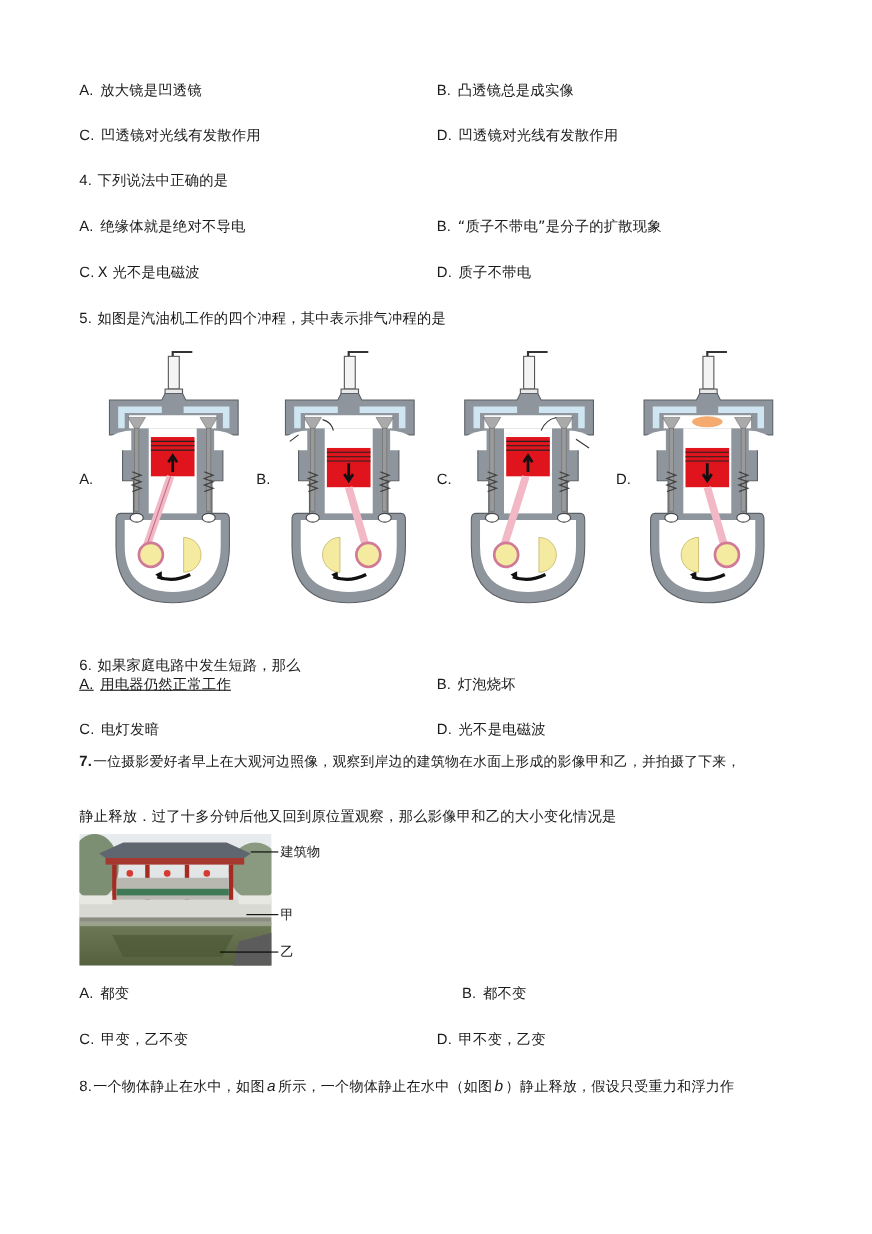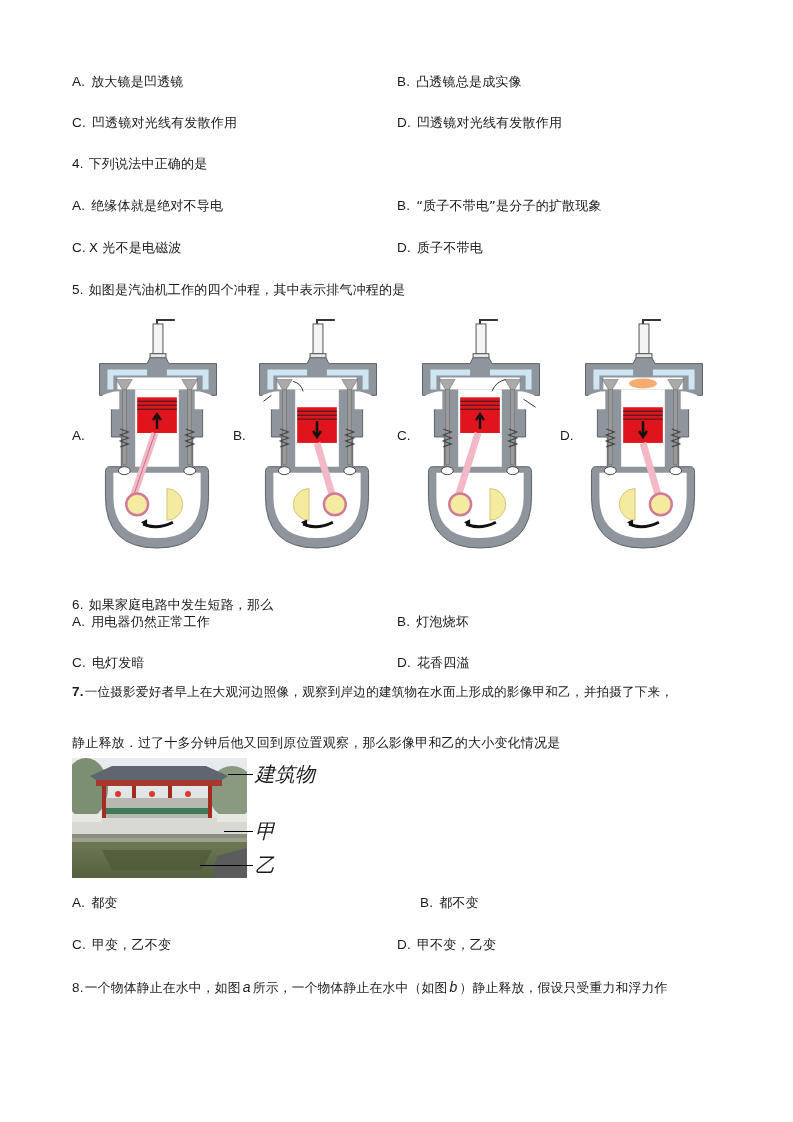--- a/index.html
+++ b/index.html
@@ -5,21 +5,21 @@
   html, body { margin: 0; padding: 0; background: #ffffff; }
   body { width: 793px; height: 1122px; position: relative; overflow: hidden;
          font-family: "DejaVu Sans", "Liberation Sans", sans-serif; color: #1a1a1a; }
   .line { position: absolute; font-size: 13px; line-height: 16px; white-space: nowrap; letter-spacing: 0.2px; }
   .lbl { font-family: "Liberation Sans", "DejaVu Sans", sans-serif; font-size: 13.5px; margin-right: 6px; }
   .qnum { font-family: "Liberation Sans", "DejaVu Sans", sans-serif; font-size: 13.5px; margin-right: 5px; }
   .ital { font-style: italic; font-family: "Liberation Sans", sans-serif; font-size: 14px; padding: 0 2px; }
   .engine-lbl { position: absolute; font-family: "Liberation Sans", sans-serif; font-size: 13.5px; }
   .engine { position: absolute; width: 128px; height: 232px; }
   .photo { position: absolute; left: 72px; top: 758px; width: 175px; height: 120px; overflow: hidden; }
-  .callout { position: absolute; font-size: 20px; line-height: 16px; font-style: italic; }
+  .callout { position: absolute; font-size: 12px; line-height: 16px; }
   .callout-line { position: absolute; height: 1px; background: #000; }
 </style>
 </head>
 <body>
 
 <svg width="0" height="0" style="position:absolute">
   <defs>
     <g id="engine-body">
 
       <path d="M60 6 L60 2 L78 2" fill="none" stroke="#333" stroke-width="2"></path>
@@ -144,31 +144,31 @@
   <path d="M60 104 L60 118 M56 114 L60 120 L64 114" stroke="#111" stroke-width="2.5" fill="none"></path>
   <path d="M60 126 L78 188" stroke="#f2b8c6" stroke-width="7"></path>
   <path d="M52 172 A16 16 0 0 0 52 204 Z" fill="#f5eba0" stroke="#b8a850" stroke-width="0.6"></path>
   <circle cx="78" cy="188" r="11" fill="#f5eba0" stroke="#d07a98" stroke-width="2.5"></circle>
   <ellipse cx="60" cy="66" rx="14" ry="5" fill="#f4a261" opacity="0.9"></ellipse>
 </svg>
 
 <div class="line" style="left:72px; top:597px;">
   <span class="qnum">6.</span><span>如果家庭电路中发生短路，那么</span>
 </div>
-<div class="line" style="left:72px; top:614px;">
+<div class="line" style="left:72px; top:614px;text-decoration:underline;">
   <span class="lbl">A.</span><span>用电器仍然正常工作</span>
 </div>
 <div class="line" style="left:397px; top:614px;">
   <span class="lbl">B.</span><span>灯泡烧坏</span>
 </div>
 <div class="line" style="left:72px; top:655px;">
   <span class="lbl">C.</span><span>电灯发暗</span>
 </div>
 <div class="line" style="left:397px; top:655px;">
-  <span class="lbl">D.</span><span>花香四溢</span>
+  <span class="lbl">D.</span><span>光不是电磁波</span>
 </div>
 
 <div class="line" style="left:72px; top:684px; font-size:12.6px;text-align:right;">
   <span class="qnum" style="font-weight:bold; margin-right:1px;">7.</span><span>一位摄影爱好者早上在大观河边照像，观察到岸边的建筑物在水面上形成的影像甲和乙，并拍摄了下来，</span>
 </div>
 <div class="line" style="left:72px; top:735px;">静止释放．过了十多分钟后他又回到原位置观察，那么影像甲和乙的大小变化情况是</div>
 
 <div class="photo">
   <svg width="175" height="120" viewBox="0 0 175 120">
     <defs>

